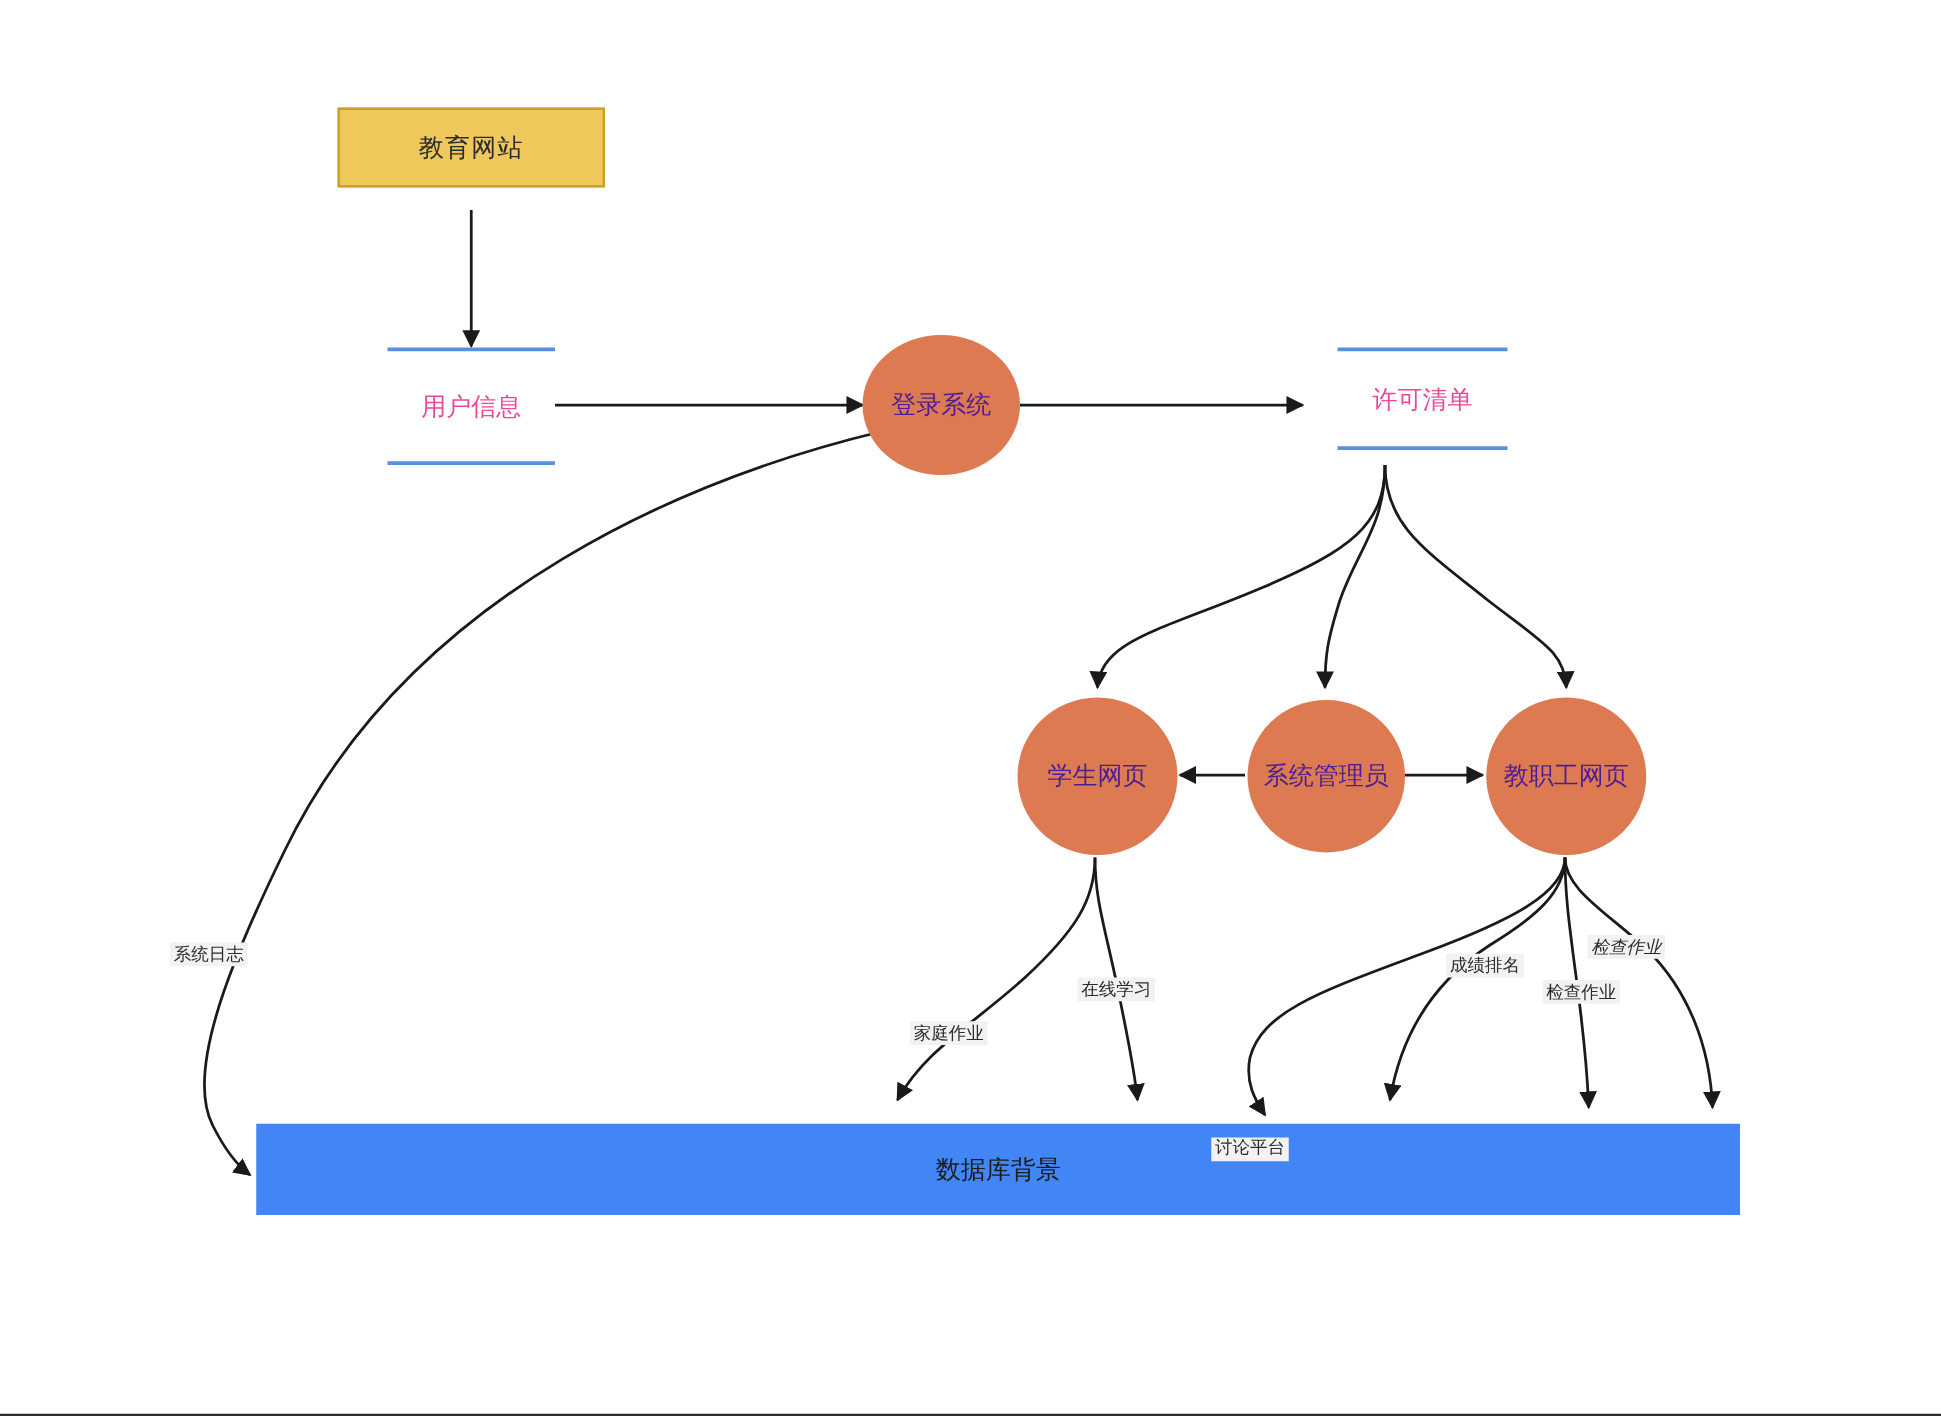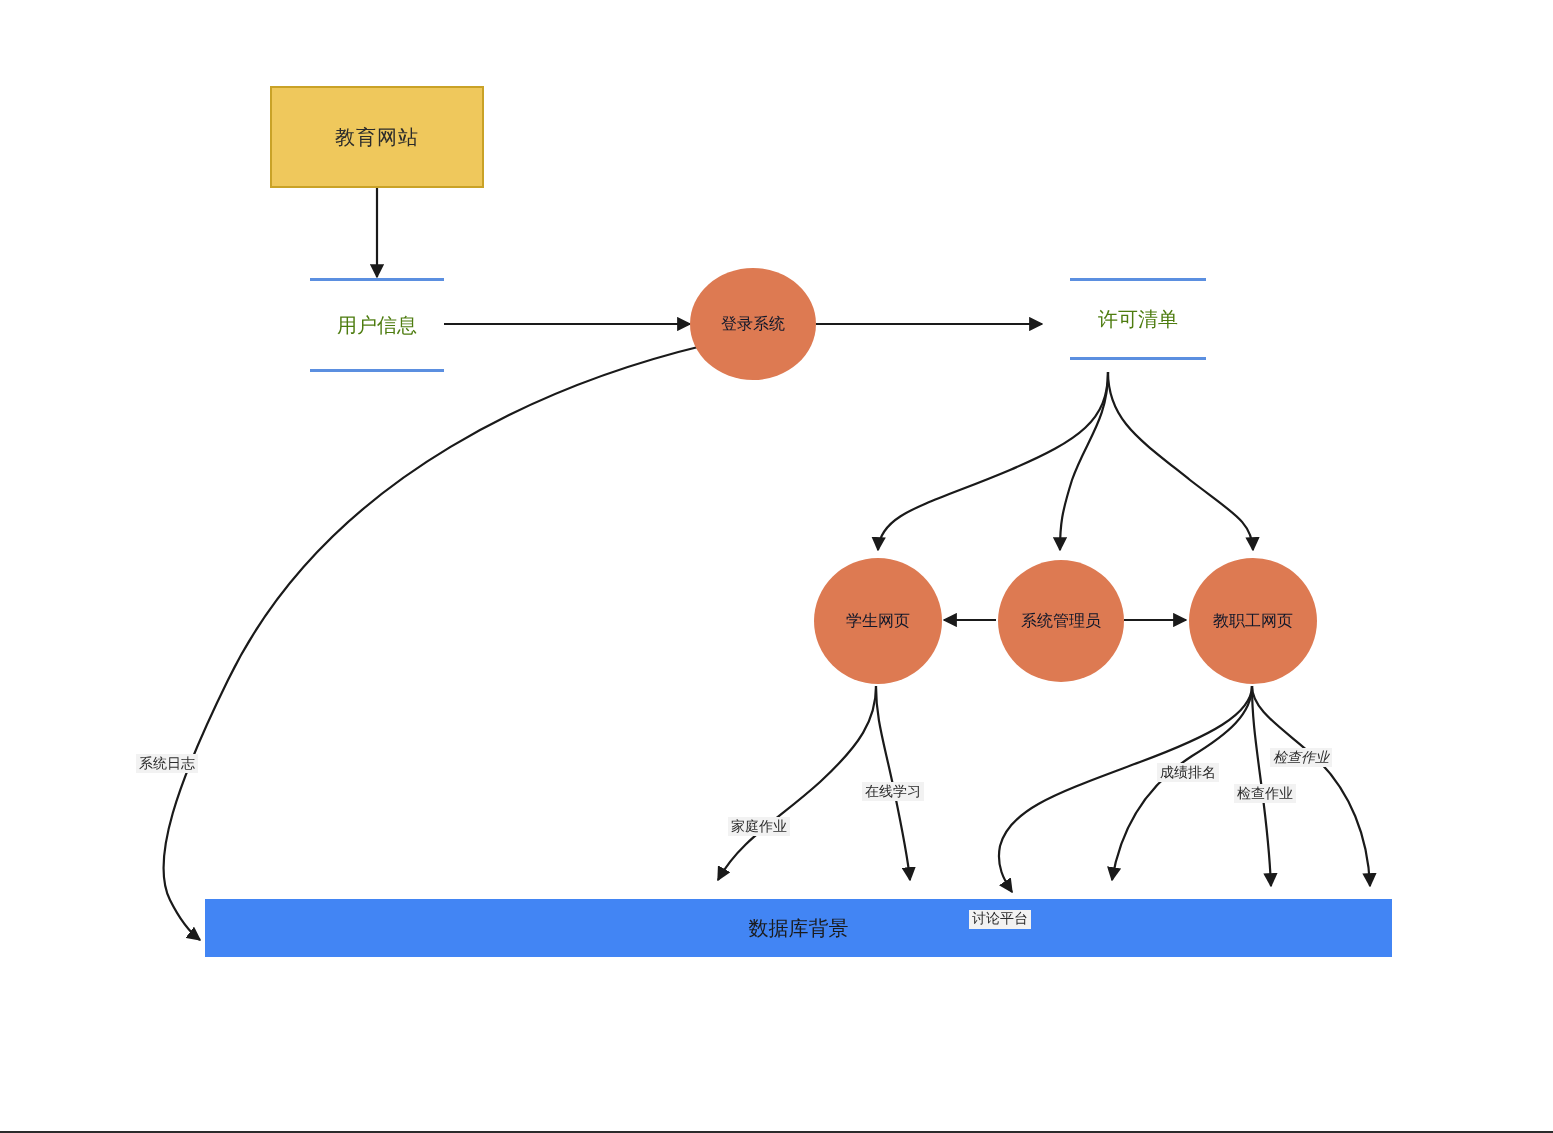--- a/index.html
+++ b/index.html
@@ -49,37 +49,37 @@
     position: absolute;
     display: flex;
     align-items: center;
     justify-content: center;
     box-sizing: border-box;
     border-top: 3px solid #5B8FE0;
     border-bottom: 3px solid #5B8FE0;
   }
   .datastore .store-label {
     font-size: 20px;
-    color: #4d7c0f;
+    color: #ec4899;
   }
 
   
   .process {
     position: absolute;
     border-radius: 50%;
     background: #DD7A52;
     display: flex;
     align-items: center;
     justify-content: center;
     text-align: center;
     box-sizing: border-box;
   }
   .process .process-label {
-    font-size: 16px;
-    color: #0f172a;
+    font-size: 20px;
+    color: #4c1d95;
     line-height: 1.25;
     padding: 0 12px;
     display: block;
   }
 
   
   .database-bar {
     position: absolute;
     background: #4285F4;
     display: flex;
@@ -152,21 +152,21 @@
                C 1152 782, 1122 820, 1112 880" marker-end="url(#arrow)"></path>
 
       <path d="M 1252 686 C 1252 718, 1256 744, 1262 790
                C 1268 836, 1270 862, 1271 886" marker-end="url(#arrow)"></path>
 
       <path d="M 1252 686 C 1252 712, 1286 730, 1318 760
                C 1350 792, 1368 836, 1370 886" marker-end="url(#arrow)"></path>
     </g>
   </svg>
 
-  <div class="entity-box" style="left:270px; top:86px; width:214px; height:102px;">
+  <div class="entity-box" style="left:270px; top:86px; width:214px; height:64px;">
     <span class="entity-label">教育网站</span>
   </div>
 
   <div class="datastore" style="left:310px; top:278px; width:134px; height:94px;">
     <span class="store-label">用户信息</span>
   </div>
 
   <div class="datastore" style="left:1070px; top:278px; width:136px; height:82px;">
     <span class="store-label">许可清单</span>
   </div>
@@ -180,21 +180,21 @@
   </div>
 
   <div class="process" style="left:1189px; top:558px; width:128px; height:126px;">
     <span class="process-label">教职工网页</span>
   </div>
 
   <div class="process" style="left:998px; top:560px; width:126px; height:122px;">
     <span class="process-label">系统管理员</span>
   </div>
 
-  <div class="database-bar" style="left:205px; top:899px; width:1187px; height:58px;">
+  <div class="database-bar" style="left:205px; top:899px; width:1187px; height:73px;">
     <span class="db-label">数据库背景</span>
   </div>
 
   <span class="edge-label" style="left:136px; top:754px;">系统日志</span>
 
   <span class="edge-label" style="left:728px; top:817px;">家庭作业</span>
 
   <span class="edge-label" style="left:862px; top:782px;">在线学习</span>
 
   <span class="edge-label" style="left:969px; top:910px;font-family:Liberation Serif, serif;">讨论平台</span>

